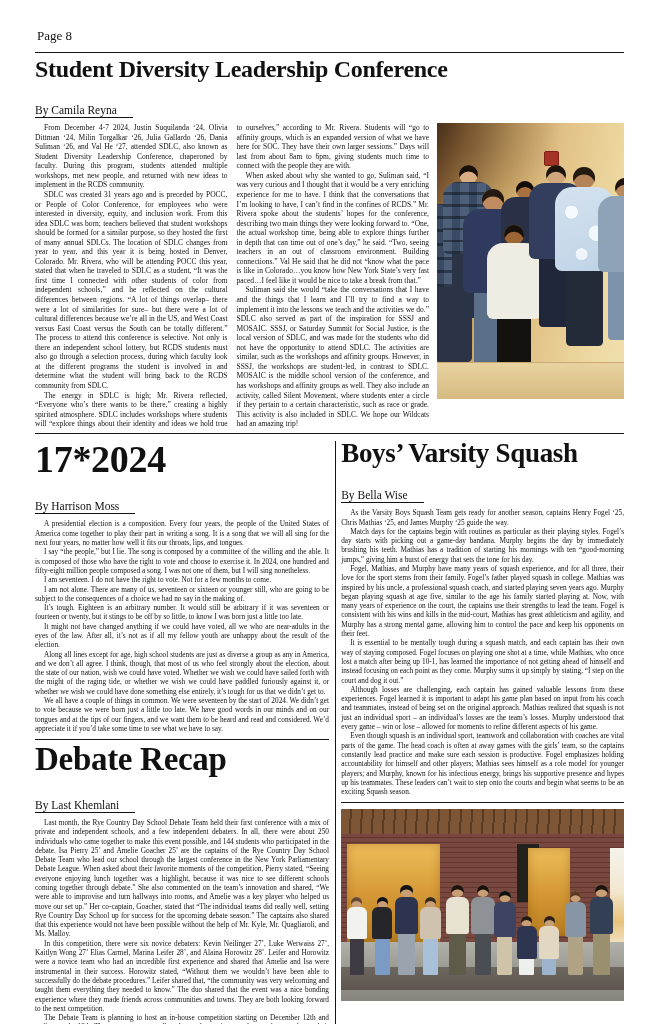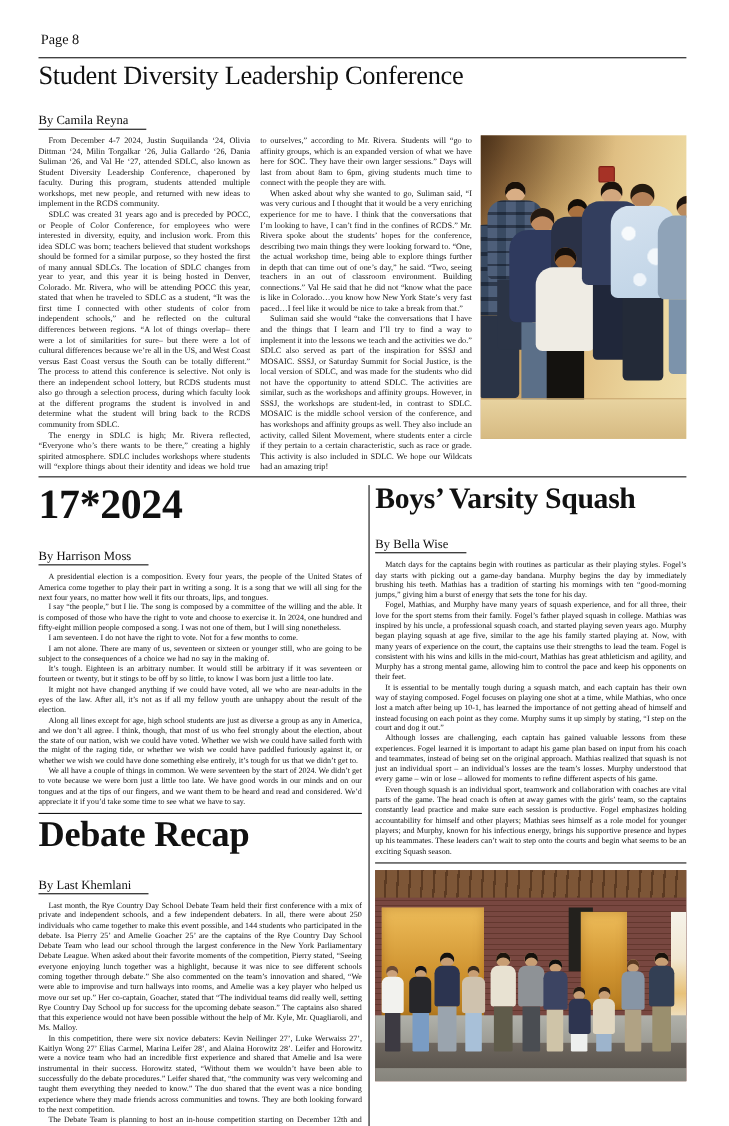--- a/index.html
+++ b/index.html
@@ -4,21 +4,21 @@
 <style>
   html,body{margin:0;padding:0;background:#888;}
   .page{
     position:relative; width:663px; height:1024px; margin:0 auto;
     background:#fff; color:#111; box-sizing:border-box;
     padding:26px 39px 0 35px; overflow:hidden;
     font-family:"Liberation Serif","DejaVu Serif",serif;
   }
   .page-num{font-size:13px; margin:2px 0 8px 2px;}
   hr.rule{border:none; border-top:1.4px solid #151515; margin:4px 0;}
-  h1.headline{font-size:24px; font-weight:normal; margin:4px 0 0; letter-spacing:-0.3px; line-height:1.05;}
+  h1.headline{font-size:24px; font-weight:bold; margin:4px 0 0; letter-spacing:-0.3px; line-height:1.05;}
   h2.headline{font-weight:bold; margin:2px 0 0; line-height:1.02; letter-spacing:-0.3px;}
   .h-xl{font-size:38px;}
   .h-lg{font-size:33px;}
   .h-md{font-size:27px;}
   .byline{display:inline-block; font-size:11.5px; padding:0 16px 1px 0; border-bottom:1px solid #111; margin:1px 0 5px;}
   p.body{margin:0; text-indent:9px; text-align:justify; hyphens:auto;}
   .art1 p.body{font-size:7.5px; line-height:9.55px;}
   .sec2 p.body{font-size:7.3px; line-height:9.3px;}
   .art1-flex{display:flex; align-items:flex-start;}
   .cols2{column-count:2; column-gap:9px; width:405px;}
@@ -160,20 +160,21 @@
         <p class="body">The Debate Team is planning to host an in-house competition starting on December 12th and ending on the 18th. The team encourages all students who are interested to reach out and start their debate journeys.</p>
       </section>
     </div>
 
     <div class="vdiv"></div>
 
     <div class="col-right">
       <section>
         <h2 class="headline h-md">Boys’ Varsity Squash</h2><br>
         <span class="byline">By Bella Wise</span>
+        <p class="body">As the Varsity Boys Squash Team gets ready for another season, captains Henry Fogel ‘25, Chris Mathias ‘25, and James Murphy ‘25 guide the way.</p>
         <p class="body">Match days for the captains begin with routines as particular as their playing styles. Fogel’s day starts with picking out a game-day bandana. Murphy begins the day by immediately brushing his teeth. Mathias has a tradition of starting his mornings with ten “good-morning jumps,” giving him a burst of energy that sets the tone for his day.</p>
         <p class="body">Fogel, Mathias, and Murphy have many years of squash experience, and for all three, their love for the sport stems from their family. Fogel’s father played squash in college. Mathias was inspired by his uncle, a professional squash coach, and started playing seven years ago. Murphy began playing squash at age five, similar to the age his family started playing at. Now, with many years of experience on the court, the captains use their strengths to lead the team. Fogel is consistent with his wins and kills in the mid-court, Mathias has great athleticism and agility, and Murphy has a strong mental game, allowing him to control the pace and keep his opponents on their feet.</p>
         <p class="body">It is essential to be mentally tough during a squash match, and each captain has their own way of staying composed. Fogel focuses on playing one shot at a time, while Mathias, who once lost a match after being up 10-1, has learned the importance of not getting ahead of himself and instead focusing on each point as they come. Murphy sums it up simply by stating, “I step on the court and dog it out.”</p>
         <p class="body">Although losses are challenging, each captain has gained valuable lessons from these experiences. Fogel learned it is important to adapt his game plan based on input from his coach and teammates, instead of being set on the original approach. Mathias realized that squash is not just an individual sport – an individual’s losses are the team’s losses. Murphy understood that every game – win or lose – allowed for moments to refine different aspects of his game.</p>
         <p class="body">Even though squash is an individual sport, teamwork and collaboration with coaches are vital parts of the game. The head coach is often at away games with the girls’ team, so the captains constantly lead practice and make sure each session is productive. Fogel emphasizes holding accountability for himself and other players; Mathias sees himself as a role model for younger players; and Murphy, known for his infectious energy, brings his supportive presence and hypes up his teammates. These leaders can’t wait to step onto the courts and begin what seems to be an exciting Squash season.</p>
       </section>
       <hr class="col-rule">
       <div class="photo2">
         <div class="brick"></div>
         <div class="ceiling"></div>

